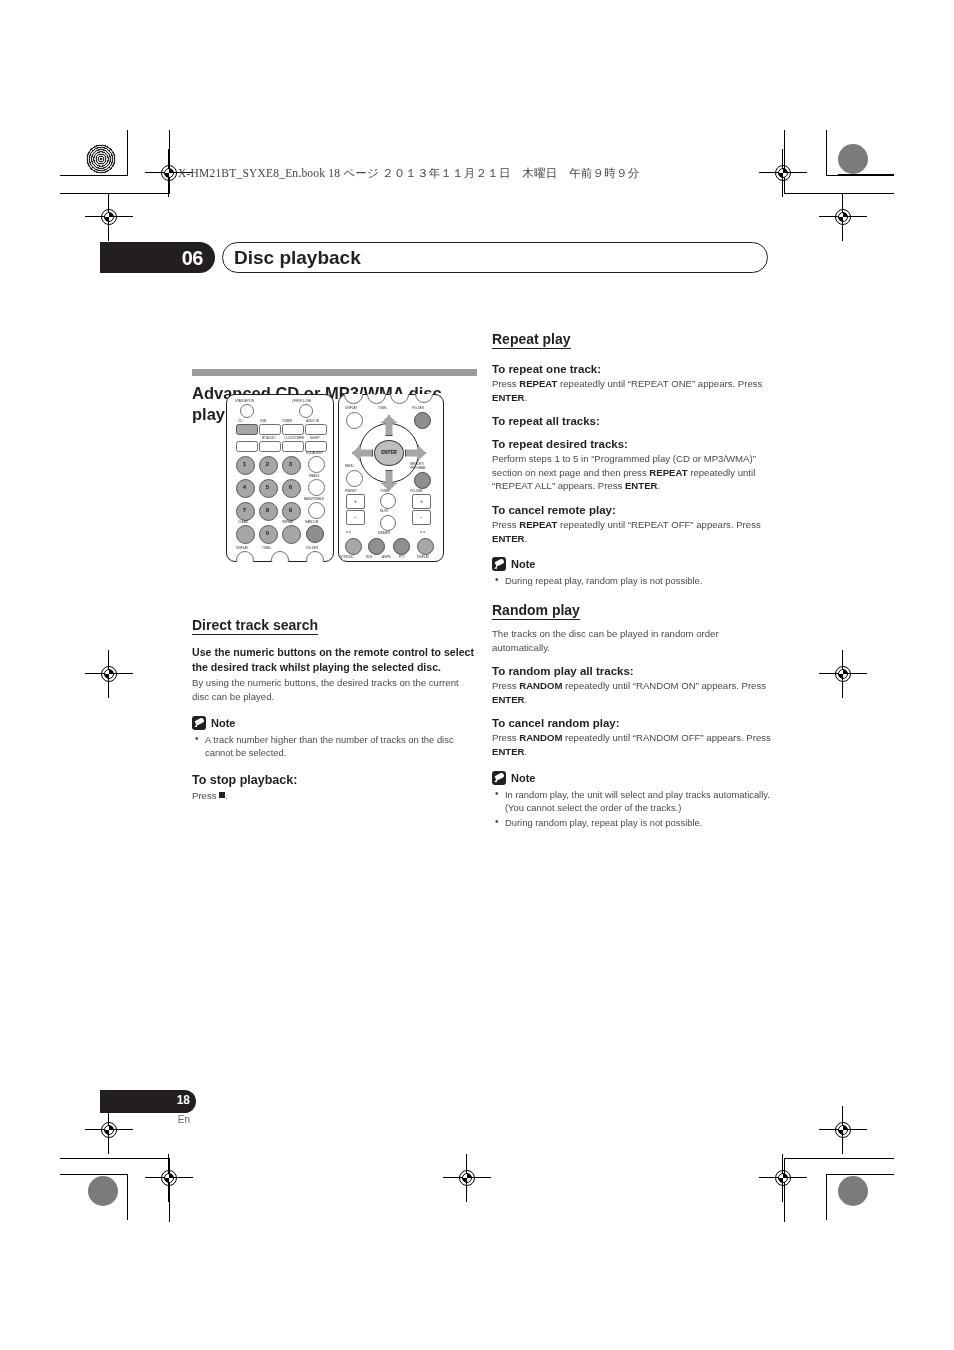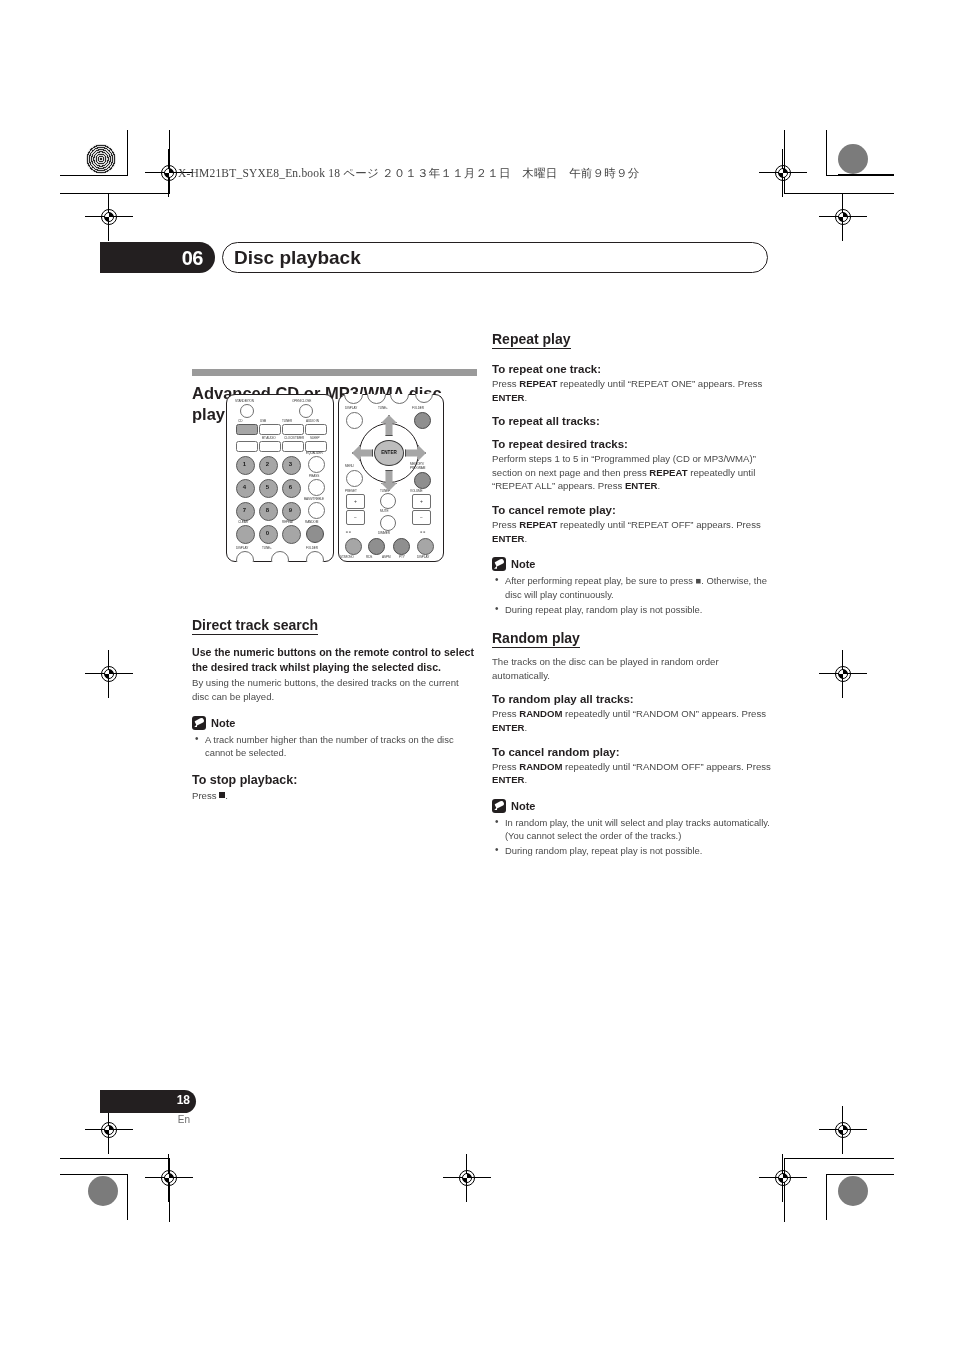--- a/index.html
+++ b/index.html
@@ -353,21 +353,20 @@
     <p class="body"><span>Perform steps 1 to 5 in “Programmed play (CD or MP3/WMA)” section on next page and then press </span><span class="k">REPEAT</span><span> repeatedly until “REPEAT ALL” appears. Press </span><span class="k">ENTER</span><span>.</span></p>
     <h3 class="run">To cancel remote play:</h3>
     <p class="body"><span>Press </span><span class="k">REPEAT</span><span> repeatedly until “REPEAT OFF” appears. Press </span><span class="k">ENTER</span><span>.</span></p>
   </div>
 
   <div class="note-head">
     <span class="note-ic"></span>
     <span class="note-lbl">Note</span>
   </div>
   <ul class="notes">
-    <li>After performing repeat play, be sure to press ■. Otherwise, the disc will play continuously.</li>
     <li>During repeat play, random play is not possible.</li>
   </ul>
 
   <div style="height:12px"></div>
   <div class="subwrap"><h2 class="sub">Random play</h2></div>
   <p class="body">The tracks on the disc can be played in random order automatically.</p>
 
   <div>
     <h3 class="run">To random play all tracks:</h3>
     <p class="body"><span>Press </span><span class="k">RANDOM</span><span> repeatedly until “RANDOM ON” appears. Press </span><span class="k">ENTER</span><span>.</span></p>

